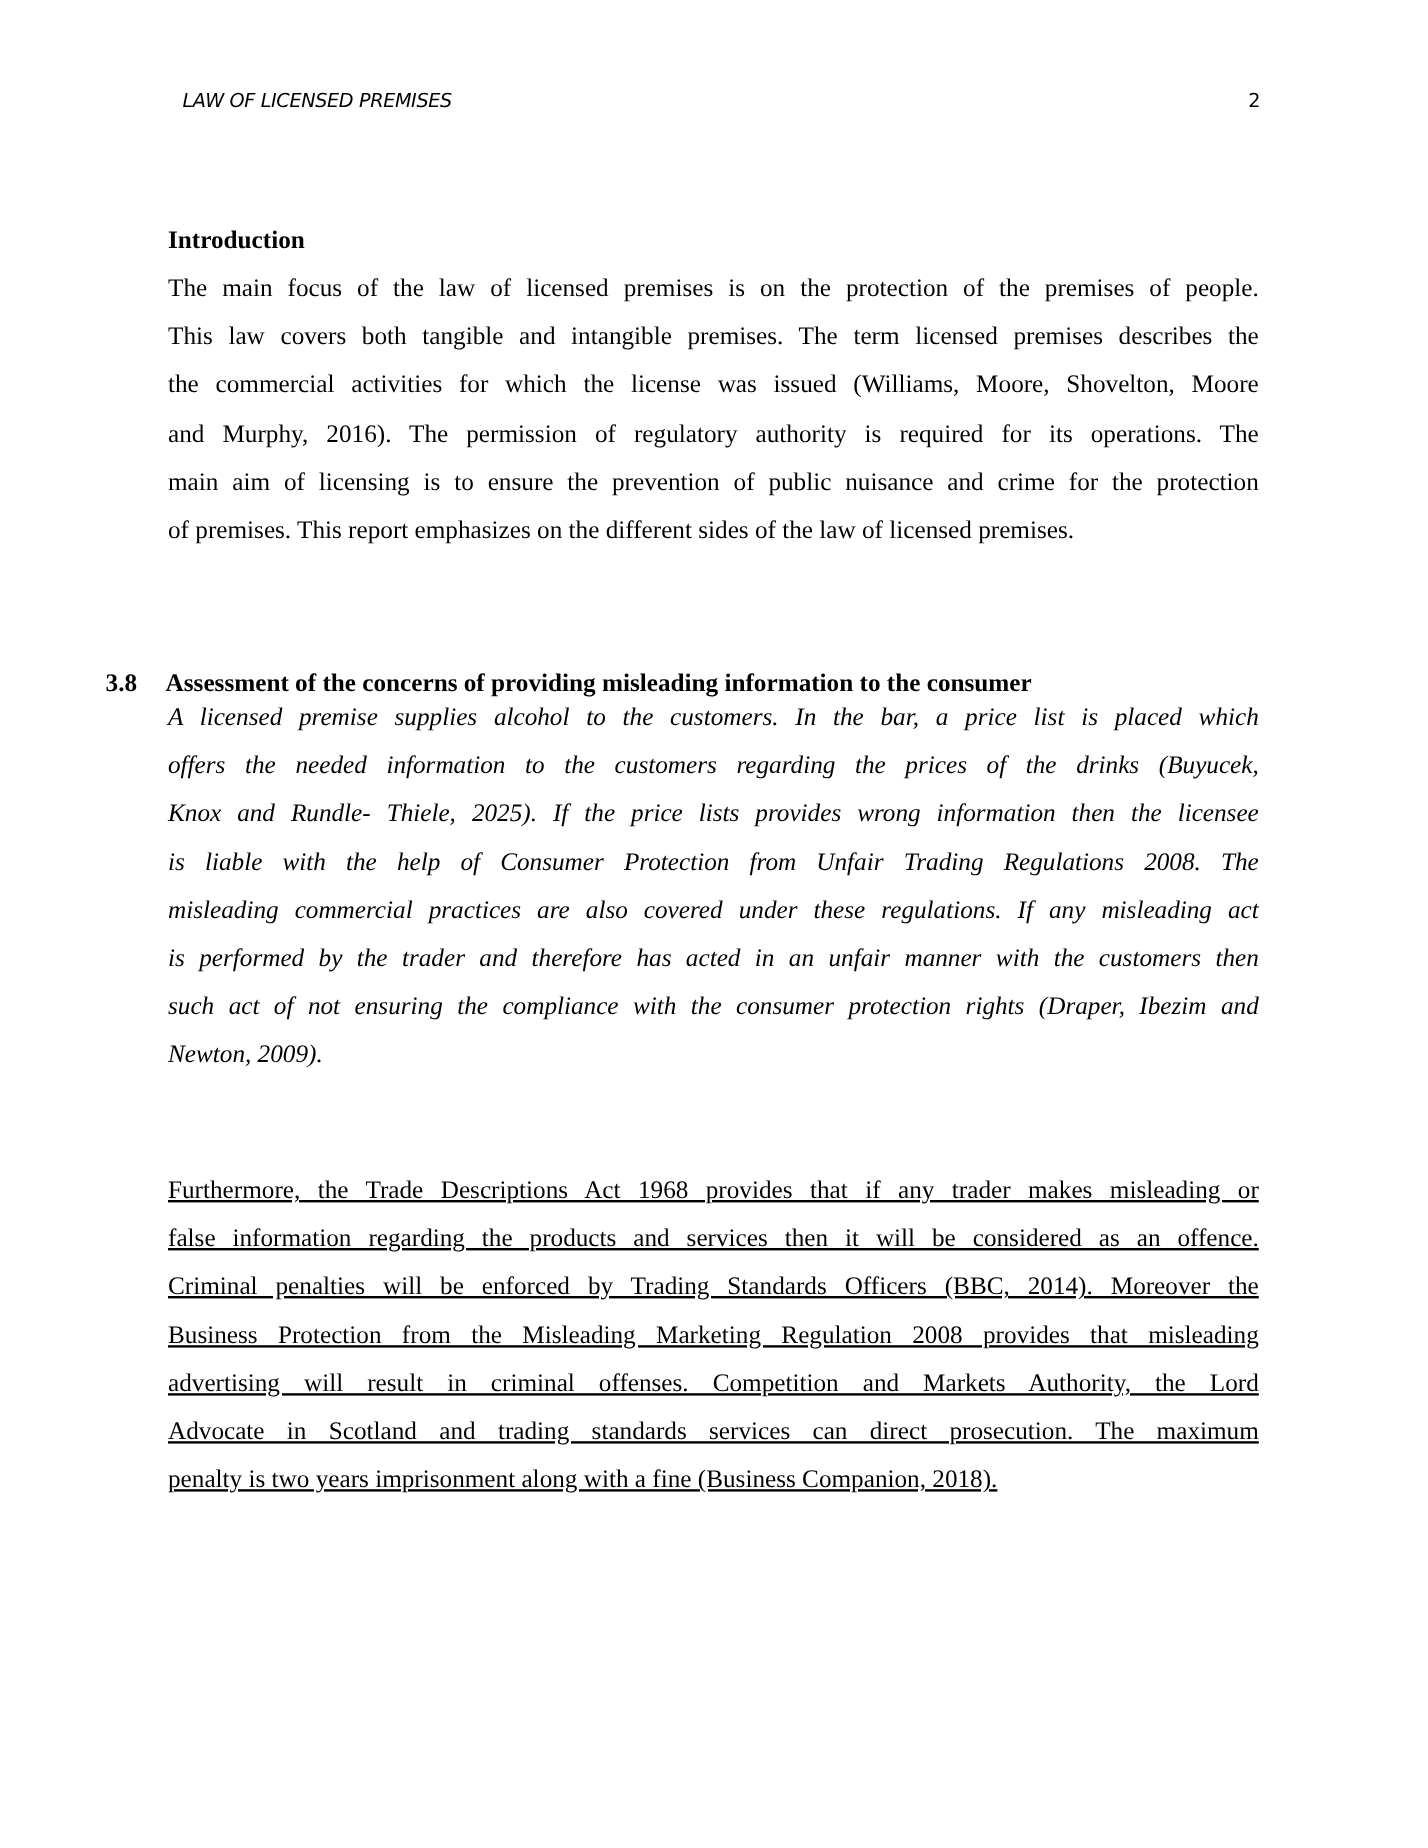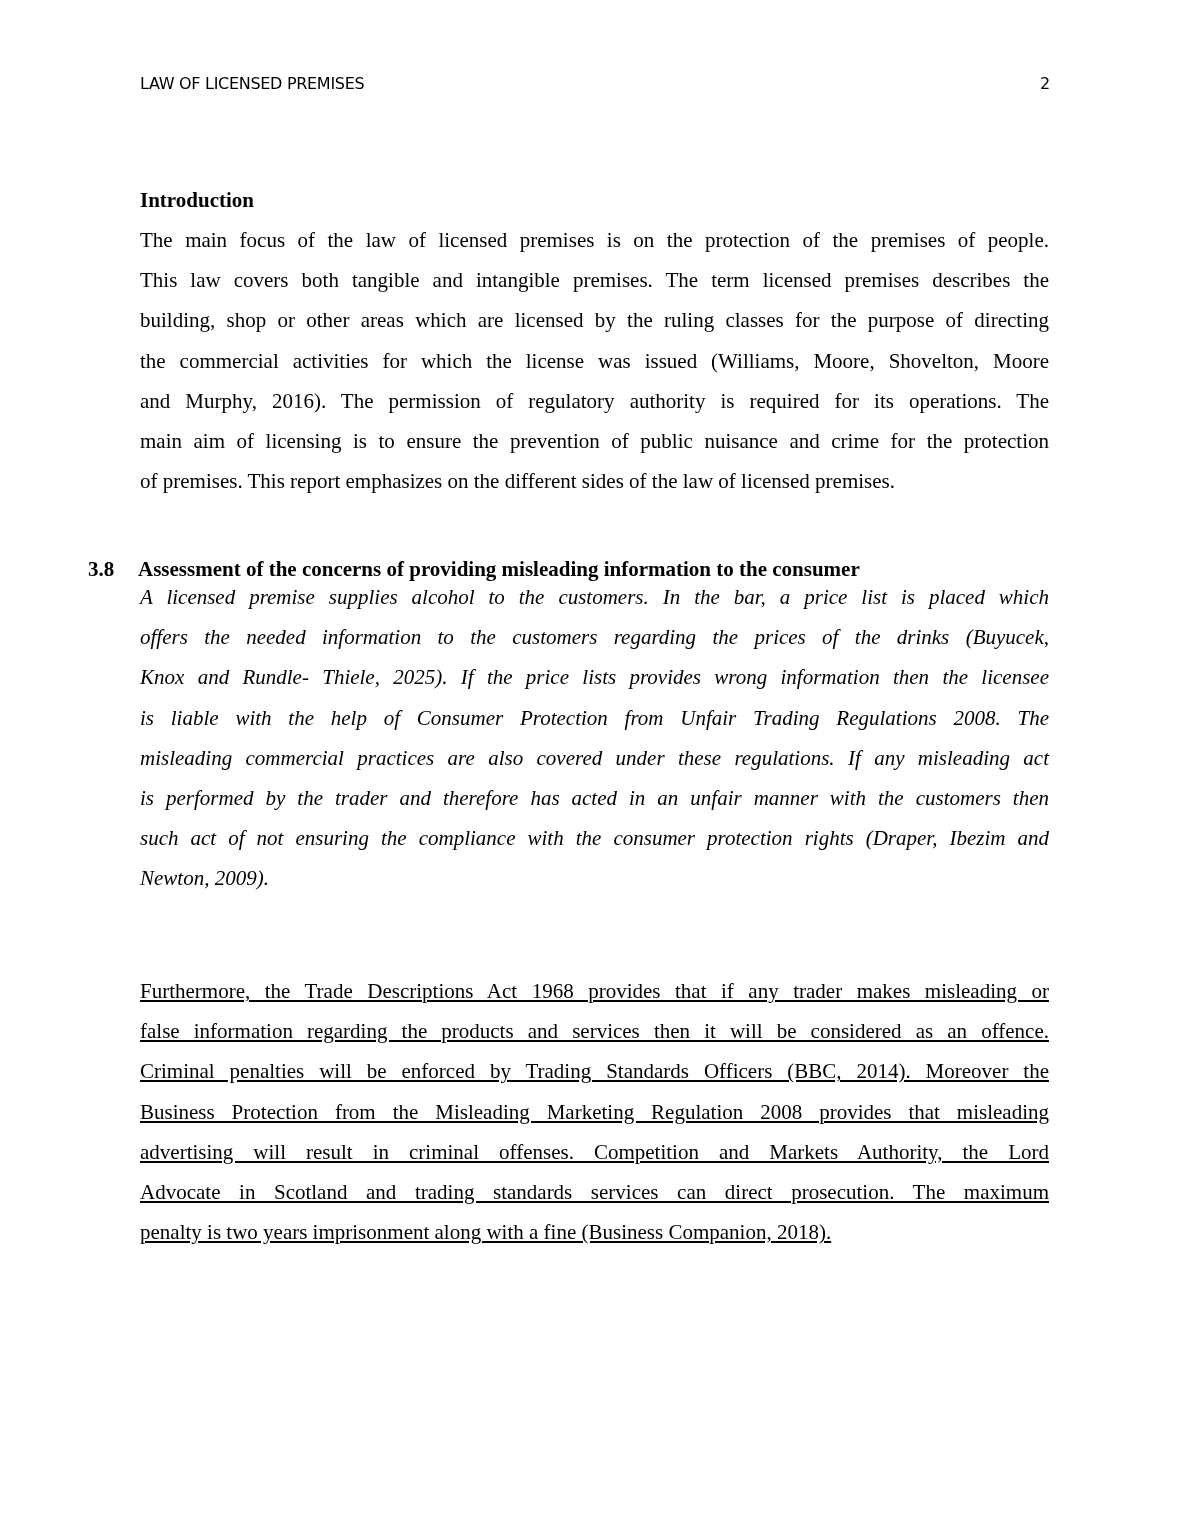--- a/index.html
+++ b/index.html
@@ -27,22 +27,23 @@
       top: 72px;
       width: 910px;
       height: 24px;
       font-family: "DejaVu Sans", "Liberation Sans", sans-serif;
       font-size: 16px;
       line-height: 24px;
       letter-spacing: -0.3px;
     }
     .running-header .title {
       position: absolute;
-      left: 0;
+      left: 12px;
       top: 0;
+      font-style: italic;
     }
     .running-header .page-number {
       position: absolute;
       right: 0;
       top: 0;
     }
     .heading {
       position: absolute;
       font-family: "Liberation Serif", serif;
       font-weight: bold;
@@ -96,21 +97,20 @@
   <div class="running-header">
     <span class="title">LAW OF LICENSED PREMISES</span>
     <span class="page-number">2</span>
   </div>
 
   <div class="heading intro-heading">Introduction</div>
 
   <div class="para" id="p-intro">
     <span class="line">The main focus of the law of licensed premises is on the protection of the premises of people.</span>
     <span class="line">This law covers both tangible and intangible premises. The term licensed premises describes the</span>
-    <span class="line">building, shop or other areas which are licensed by the ruling classes for the purpose of directing</span>
     <span class="line">the commercial activities for which the license was issued (Williams, Moore, Shovelton, Moore</span>
     <span class="line">and Murphy, 2016). The permission of regulatory authority is required for its operations. The</span>
     <span class="line">main aim of licensing is to ensure the prevention of public nuisance and crime for the protection</span>
     <span class="line last">of premises. This report emphasizes on the different sides of the law of licensed premises.</span>
   </div>
 
   <div class="heading section-heading">
     <span class="num">3.8</span><span>Assessment of the concerns of providing misleading information to the consumer</span>
   </div>
 

